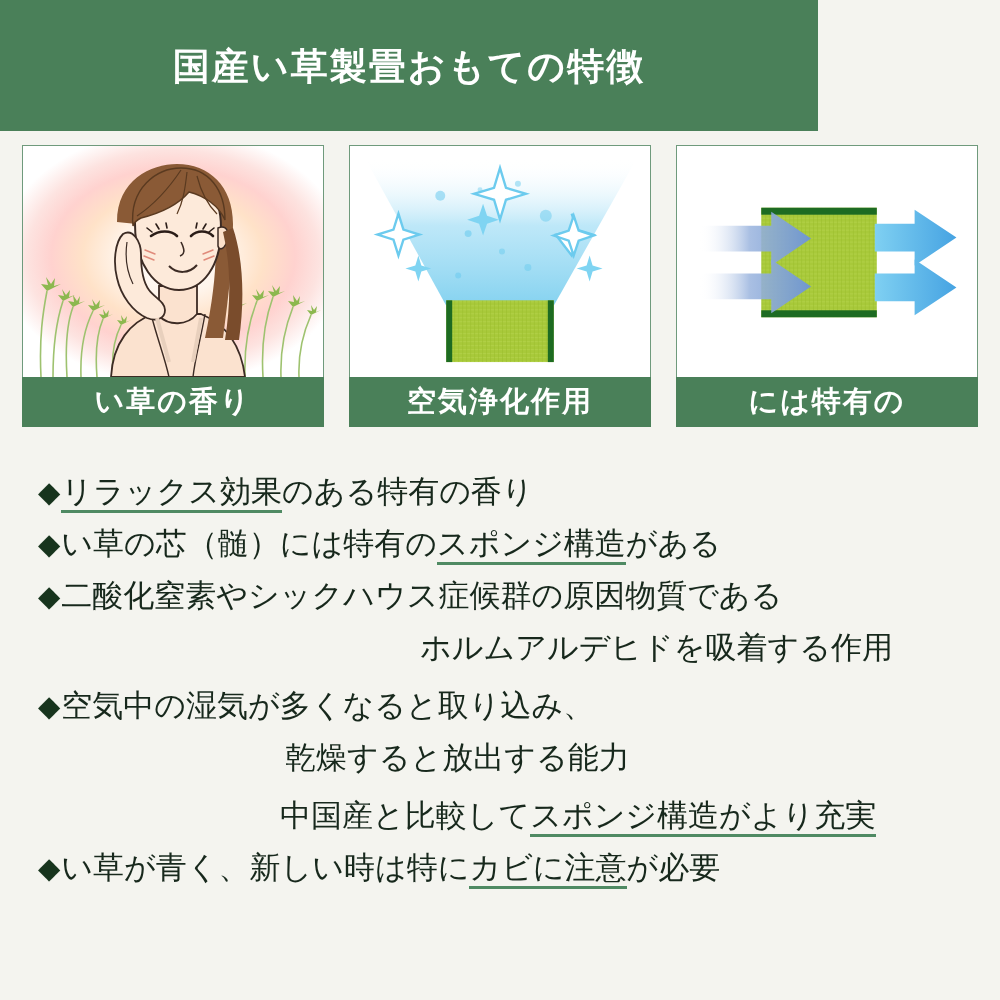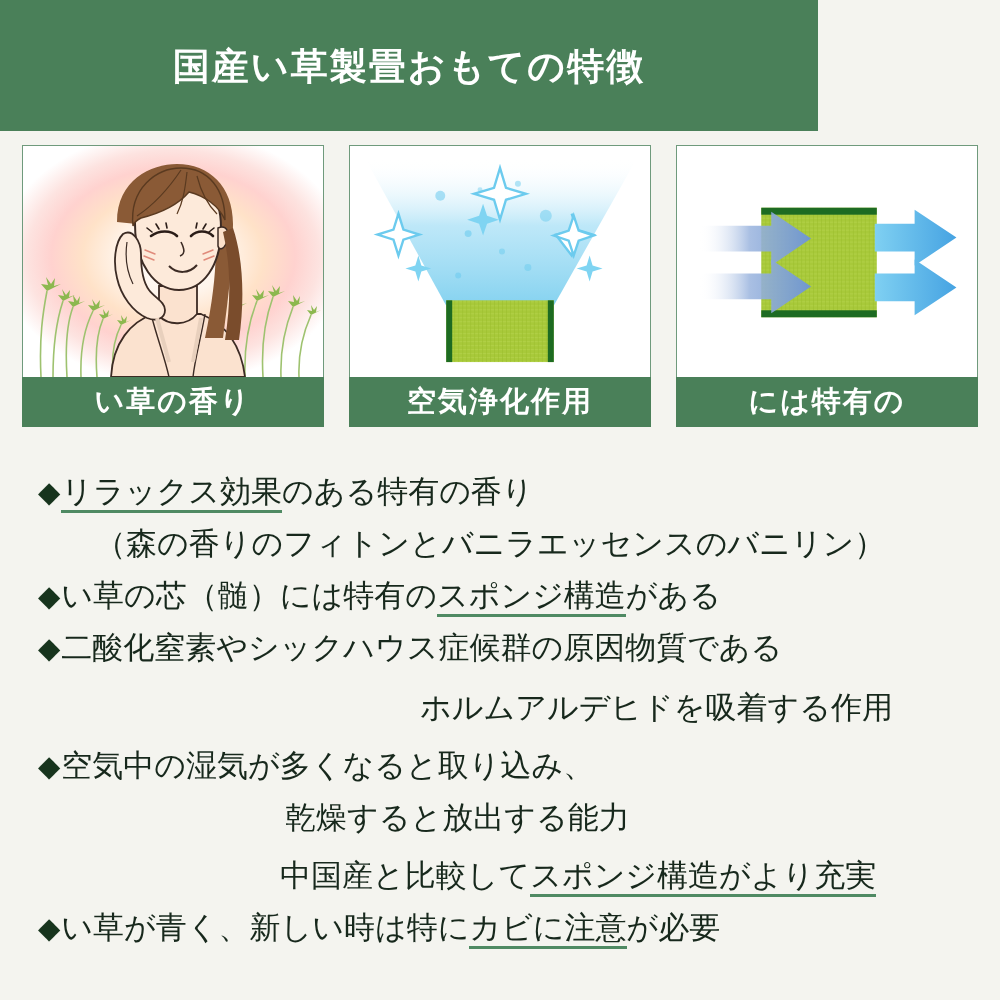--- a/index.html
+++ b/index.html
@@ -71,21 +71,21 @@
   }
   .ln{
     font-size:31px;
     line-height:52px;
     white-space:nowrap;
     padding-left:38px;
     box-sizing:border-box;
   }
   .ln.indent1{padding-left:95px;}
   .ln.indent2{padding-left:280px;}
-  .ln.indent3{padding-left:420px;margin-top:8px;}
+  .ln.indent3{padding-left:420px;}
   .ln.indent4{padding-left:285px;}
   .gap{height:6px;}
   .dia{
     color:#17341d;
     font-size:29px;
     margin-right:1px;
     letter-spacing:0;
   }
   .u{
     border-bottom:3px solid #4f8a63;
@@ -258,21 +258,20 @@
         <path d="M198 128 L238 128 L238 114 L280 142 L238 170 L238 156 L198 156 Z" fill="url(#outarrow)"></path>
       </svg>
     </div>
     <div class="card-caption">には特有の</div>
   </div>
 
 </div>
 
 <div class="body-text">
     <div class="ln"><span class="dia">◆</span><span class="u">リラックス効果</span><span>のある特有の香り</span></div>
-    <div class="ln indent1"><span>（森の香りのフィトンとバニラエッセンスのバニリン）</span></div>
     <div class="ln"><span class="dia">◆</span><span>い草の芯（髄）には特有の</span><span class="u">スポンジ構造</span><span>がある</span></div>
     <div class="ln"><span class="dia">◆</span><span>二酸化窒素やシックハウス症候群の原因物質である</span></div>
     <div class="ln indent3"><span>ホルムアルデヒドを吸着する作用</span></div>
     <div class="gap"></div>
     <div class="ln"><span class="dia">◆</span><span>空気中の湿気が多くなると取り込み、</span></div>
     <div class="ln indent4"><span>乾燥すると放出する能力</span></div>
     <div class="gap"></div>
     <div class="ln indent2"><span>中国産と比較して</span><span class="u">スポンジ構造がより充実</span></div>
     <div class="ln"><span class="dia">◆</span><span>い草が青く、新しい時は特に</span><span class="u">カビに注意</span><span>が必要</span></div>
   </div>

